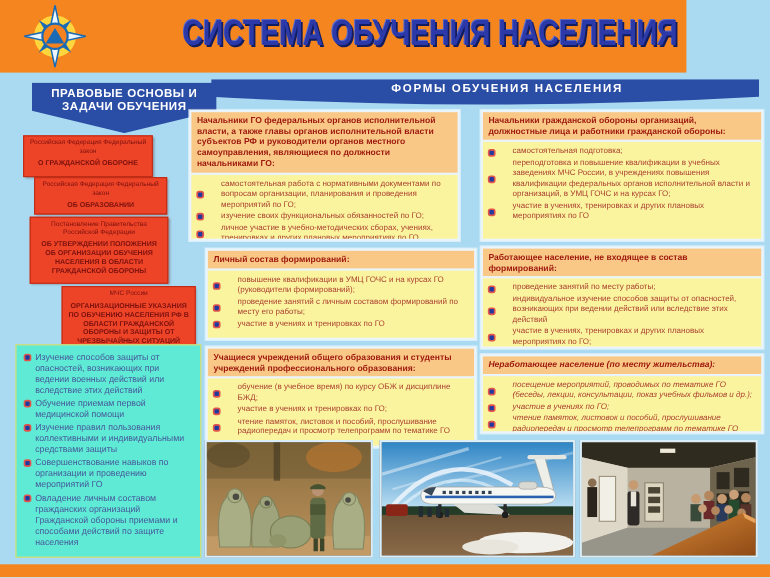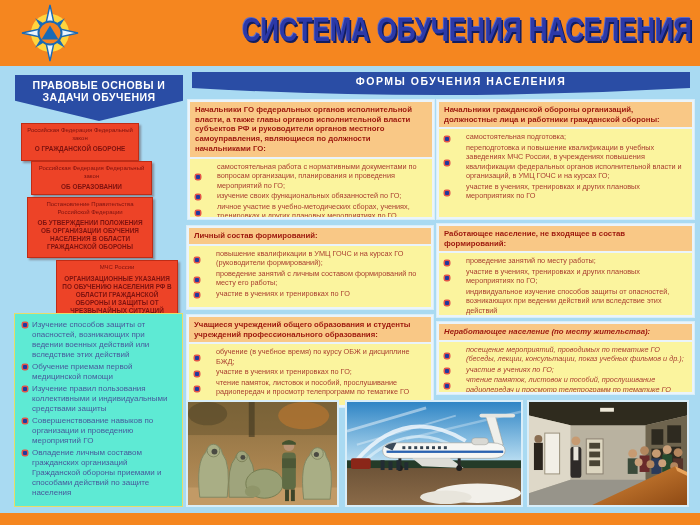--- a/index.html
+++ b/index.html
@@ -1,31 +1,31 @@
 <!DOCTYPE html>
 <html lang="ru"><head>
 <meta charset="utf-8">
 <style>
   html,body{margin:0;padding:0;}
   body{font-family:"Liberation Sans",sans-serif;}
   .poster{position:relative;width:700px;height:525px;background:#A9DAF2;overflow:hidden;}
 
   
-  .top-bar{position:absolute;left:0;top:0;width:700px;height:66px;background:#F5861F;}
+  .top-bar{position:absolute;left:0;top:0;width:624px;height:66px;background:#F5861F;}
   .bottom-bar{position:absolute;left:0;top:513px;width:700px;height:12px;background:#F5861F;}
 
   .emblem{position:absolute;left:18px;top:3px;width:64px;height:60px;}
 
   .main-title{position:absolute;right:8px;top:11px;font-size:33px;font-weight:bold;
     color:#2C39A8;letter-spacing:0px;white-space:nowrap;
     transform:scaleX(.78);transform-origin:100% 50%;
     text-shadow:2px 2px 0 #111D60, -1px -1px 0 #5C6CC9;}
 
   
-  .left-banner{position:absolute;left:15px;top:75px;width:168px;height:46px;background:#2A4DA5;
+  .left-banner{position:absolute;left:29px;top:75px;width:168px;height:46px;background:#2A4DA5;
     clip-path:polygon(0 0,100% 0,100% 56%,50% 100%,0 56%);
     color:#fff;font-weight:bold;font-size:10.5px;text-align:center;line-height:1.18;
     padding-top:4px;box-sizing:border-box;letter-spacing:.5px;}
 
   .law-card{position:absolute;background:#ED4327;border:1px solid #BF2C16;
     box-shadow:1.5px 1.5px 2px rgba(60,10,0,.35);
     color:#7D120F;text-align:center;box-sizing:border-box;padding:3px 4px;}
   .law-card .sub{font-size:6px;line-height:1.25;margin-bottom:3px;}
   .law-card .ttl{font-size:6.4px;font-weight:bold;line-height:1.25;}
   .card-1{left:21px;top:123px;width:118px;min-height:38px;}
@@ -46,21 +46,21 @@
     color:#fff;font-weight:bold;font-size:10.5px;letter-spacing:1.5px;margin-left:20px;}
 
   .panel{position:absolute;background:#EAF4FB;padding:2px;box-sizing:border-box;
     display:flex;flex-direction:column;gap:2px;box-shadow:0 0 0 1px rgba(255,255,255,.55);}
   .panel-header{background:#F9C886;color:#9C170D;font-weight:bold;font-size:7.8px;
     line-height:1.25;padding:3px 5px;}
   .panel-body{background:#FBF49E;flex:1;padding:3px 5px;overflow:hidden;}
   .form-item{display:flex;align-items:center;font-size:7.3px;line-height:1.3;
     color:#A93E30;margin-bottom:1px;gap:12px;}
 
-  .m1{left:188px;top:100px;width:246px;height:119px;}
+  .m1{left:172px;top:100px;width:246px;height:119px;}
   .m2{left:187px;top:226px;width:246px;height:83px;}
   .m3{left:187px;top:315px;width:246px;height:92px;}
   .r1{left:437px;top:100px;width:257px;height:119px;}
   .r2{left:437px;top:224px;width:257px;height:93px;}
   .r3{left:437px;top:322px;width:257px;height:72px;font-style:italic;}
 
   .bullet{flex:0 0 auto;width:4px;height:4px;margin:3px 5px 0 1px;background:#223A9E;
     box-shadow:0 0 0 1.5px #E2554A;border-radius:1px;}
 
   
@@ -212,25 +212,25 @@
 
   <div class="panel r2">
     <div class="panel-header">Работающее население, не входящее в состав формирований:</div>
     <div class="panel-body">
       <div class="form-item">
           <span class="bullet"></span>
           <span>проведение занятий по месту работы;</span>
         </div>
       <div class="form-item">
           <span class="bullet"></span>
+          <span>индивидуальное изучение способов защиты от опасностей, возникающих при ведении действий или вследствие этих действий</span>
+        </div>
+      <div class="form-item">
+          <span class="bullet"></span>
           <span>участие в учениях, тренировках и других плановых мероприятиях по ГО;</span>
-        </div>
-      <div class="form-item">
-          <span class="bullet"></span>
-          <span>индивидуальное изучение способов защиты от опасностей, возникающих при ведении действий или вследствие этих действий</span>
         </div>
     </div>
   </div>
 
   <div class="panel r3">
     <div class="panel-header">Неработающее население (по месту жительства):</div>
     <div class="panel-body">
       <div class="form-item">
           <span class="bullet"></span>
           <span>посещение мероприятий, проводимых по тематике ГО (беседы, лекции, консультации, показ учебных фильмов и др.);</span>

